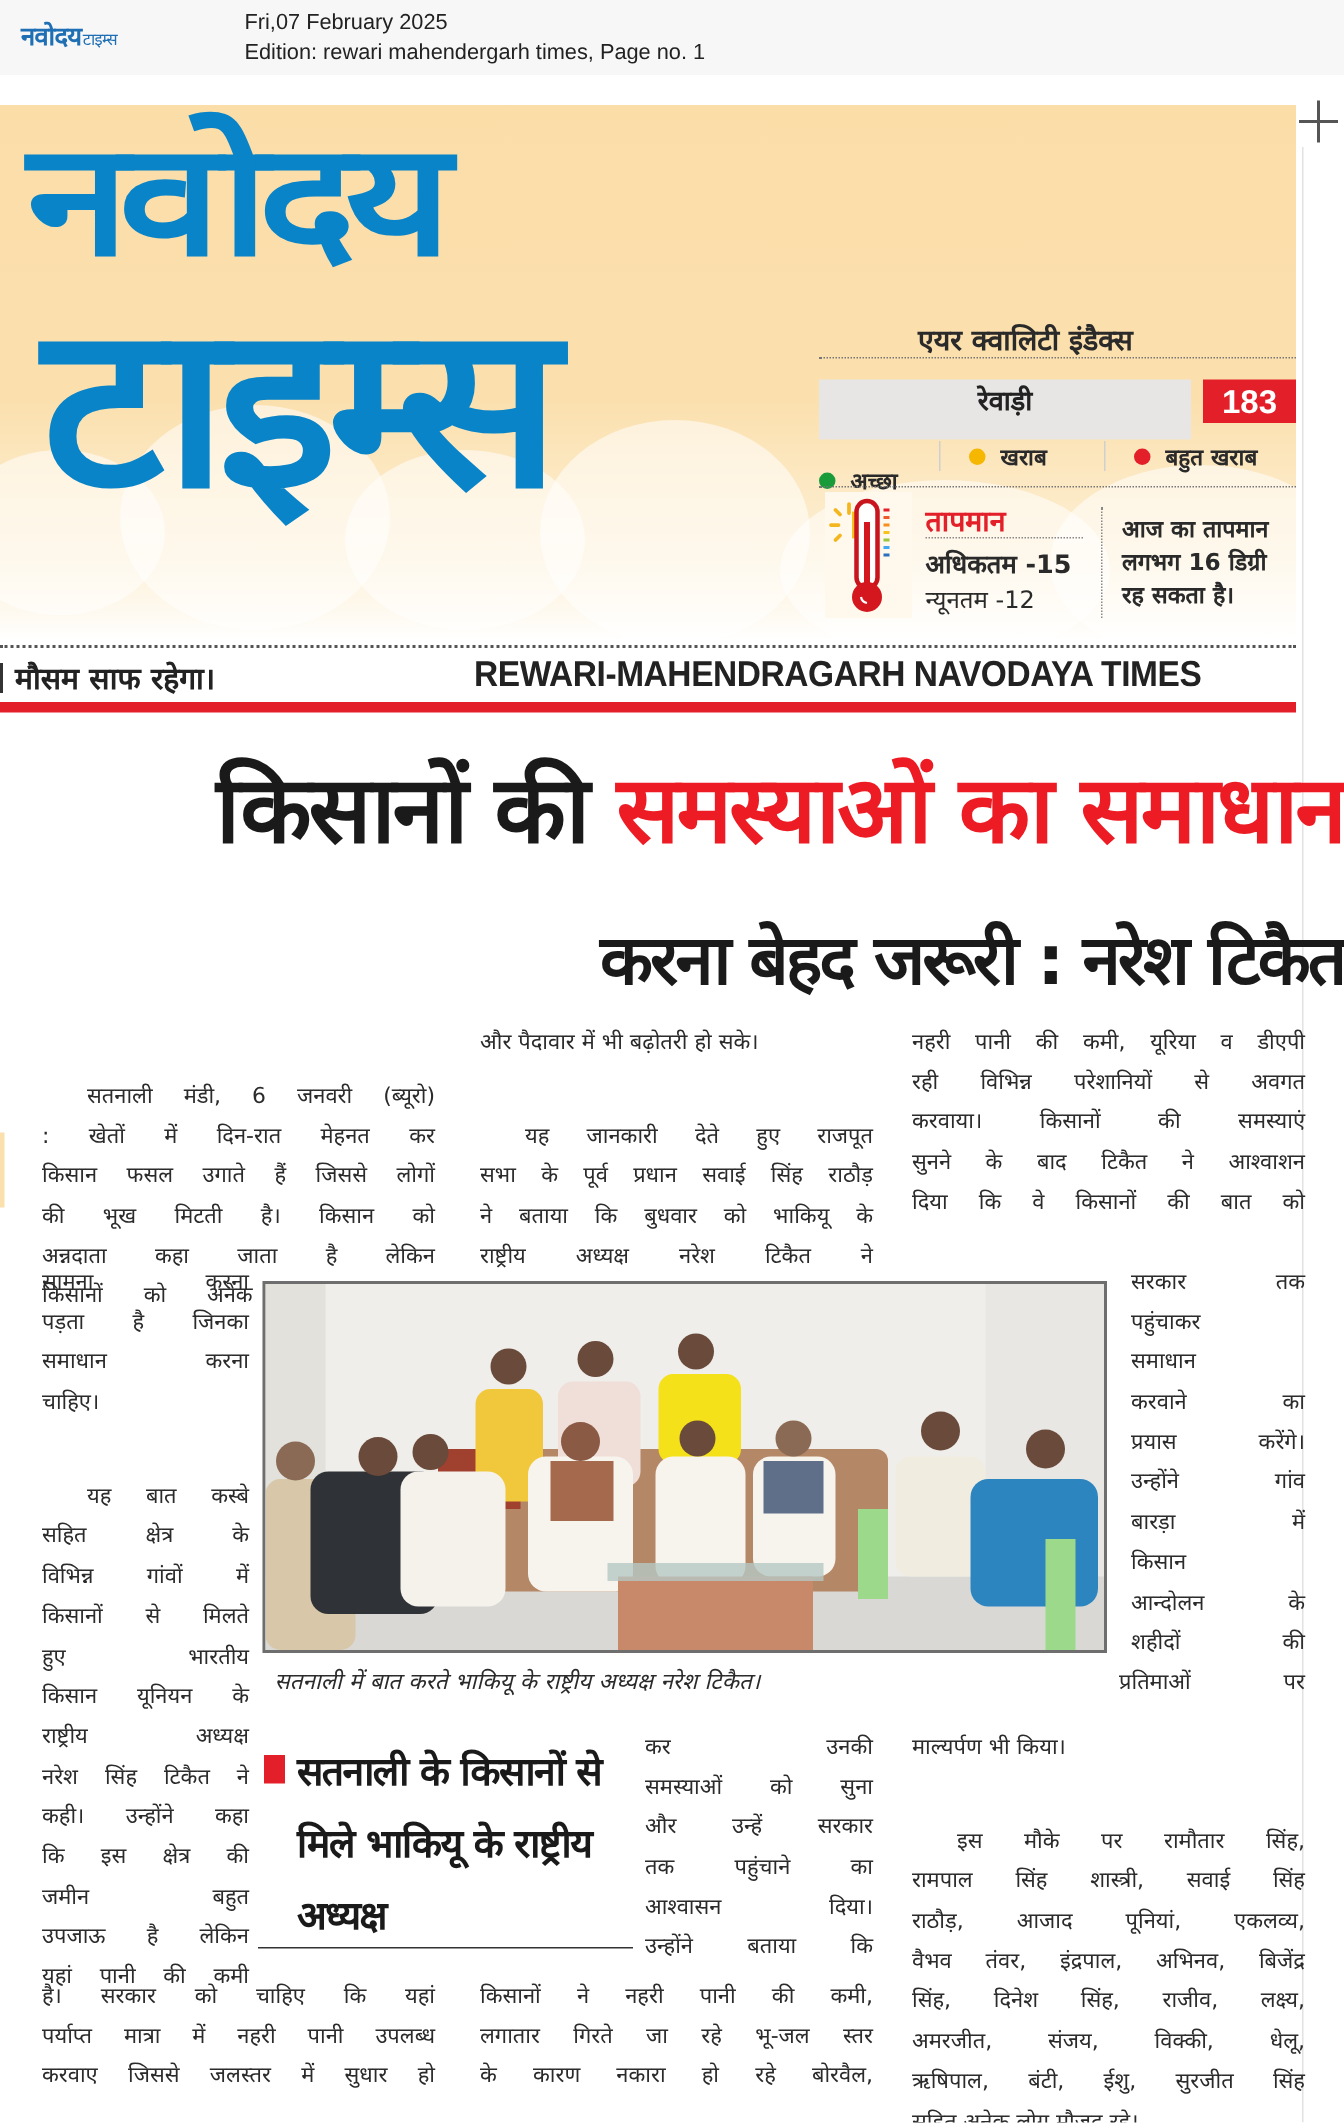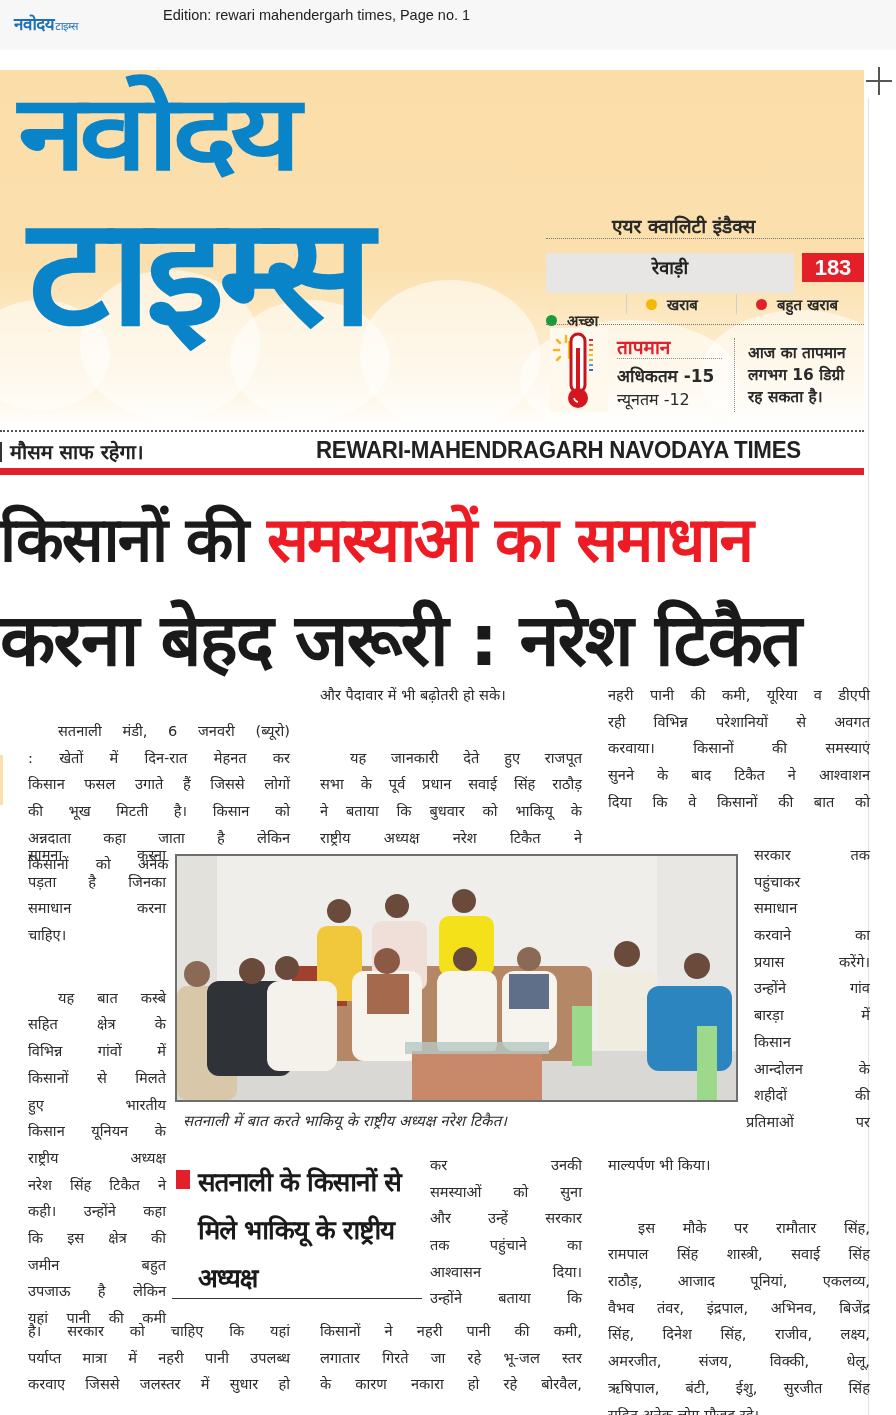--- a/index.html
+++ b/index.html
@@ -42,23 +42,23 @@
   .temp-min { position: absolute; left: 617px; top: 318px; font-size: 16px; font-weight: normal; color: #2a2a2a; }
   .temp-vsep { position: absolute; left: 734px; top: 268px; height: 74px; border-left: 1px dotted #888; }
   .temp-note { position: absolute; left: 748px; top: 272px; width: 116px; font-size: 15.5px; font-weight: bold; line-height: 22px; color: #2a2a2a; }
 
   .mast-dotted { position: absolute; left: 0; top: 430px; width: 864px; border-top: 2px dotted #555; }
   .weather-strip { position: absolute; left: 0; top: 438px; font-size: 20px; font-weight: bold; color: #222; white-space: nowrap; }
   .edition-strip { position: absolute; left: 316px; top: 436px; font-family: "Liberation Sans", sans-serif; font-size: 24px; font-weight: bold; color: #222; letter-spacing: -0.3px; transform: scaleX(0.93); transform-origin: left top; white-space: nowrap; }
   .red-bar { position: absolute; left: 0; top: 468px; width: 864px; height: 7px; background: #e3202a; }
 
   
-  .headline { position: absolute; left: 0; width: 896px; text-align: left; font-weight: bold; white-space: nowrap; letter-spacing: -2px; }
+  .headline { position: absolute; left: 0; width: 896px; text-align: right; font-weight: bold; white-space: nowrap; letter-spacing: -2px; }
   .headline.l1 { top: 500px; font-size: 62px; line-height: 80px; }
-  .headline.l2 { top: 600px; font-size: 72px; line-height: 80px; }
+  .headline.l2 { top: 600px; font-size: 46px; line-height: 80px; }
   .hl-black { color: #1a1a1a; }
   .hl-red { color: #ed1c24; }
 
   
   .col { position: absolute; font-family: "DejaVu Sans", sans-serif; font-size: 14.6px; line-height: 26.7px; color: #2b2b2b; text-align: justify; }
   .col .line { display: block; text-align: justify; text-align-last: justify; white-space: nowrap; height: 26.7px; }
   .col .line.last { text-align-last: left; }
   .col .line.indent { padding-left: 30px; margin-top: 36px; }
 
   .photo { position: absolute; left: 175px; top: 854px; width: 563px; height: 248px; border: 2px solid #6e6e6e; overflow: hidden; background: #ecebe8; }
@@ -71,20 +71,21 @@
   .left-edge-mark { position: absolute; left: 0; top: 755px; width: 3px; height: 50px; background: #fbe0ae; }
 </style>
 </head>
 <body>
 
 <div class="topbar">
   <div class="brand">
     <span>नवोदय</span><span class="small">टाइम्स</span>
   </div>
   <div class="meta">
+    <div>Fri,07 February 2025</div>
     <div>Edition: rewari mahendergarh times, Page no. 1</div>
   </div>
 </div>
 <div class="crosshair"></div>
 <div class="right-rule"></div>
 
 <div class="masthead">
   <div class="cloud" style="left:-30px;top:230px;width:140px;height:110px;"></div>
   <div class="cloud" style="left:80px;top:200px;width:180px;height:150px;"></div>
   <div class="cloud" style="left:230px;top:230px;width:160px;height:120px;"></div>

